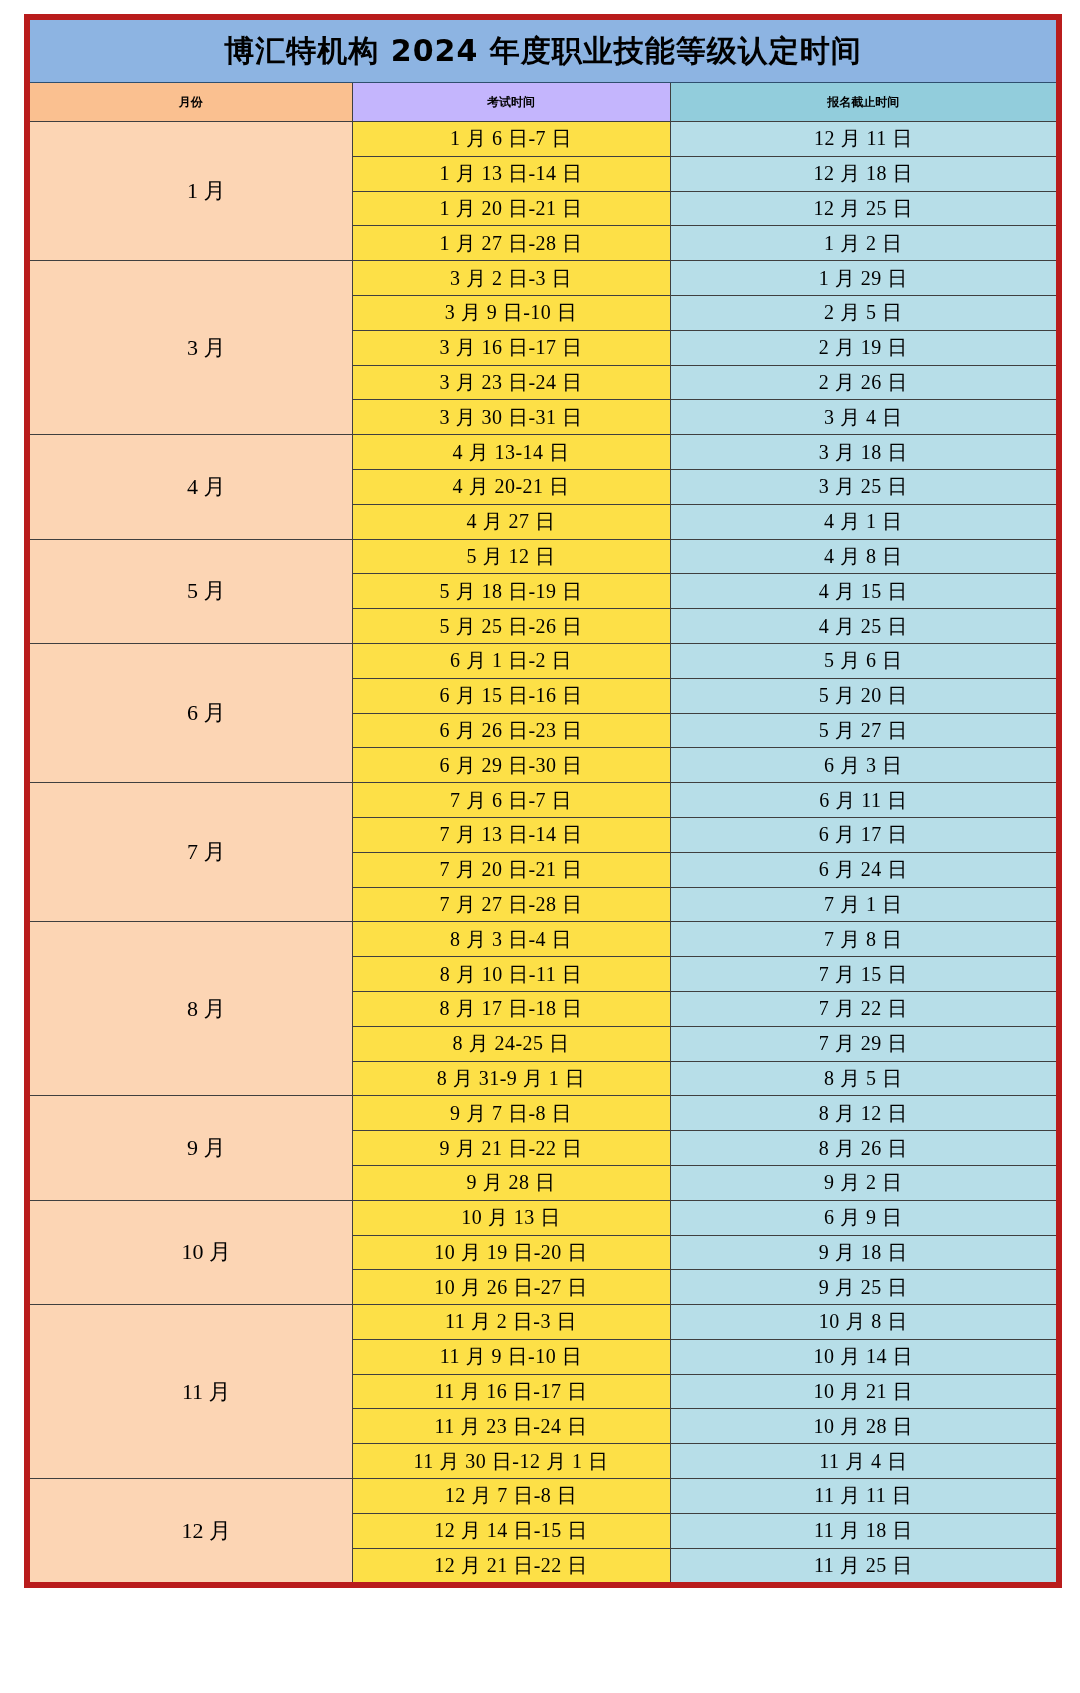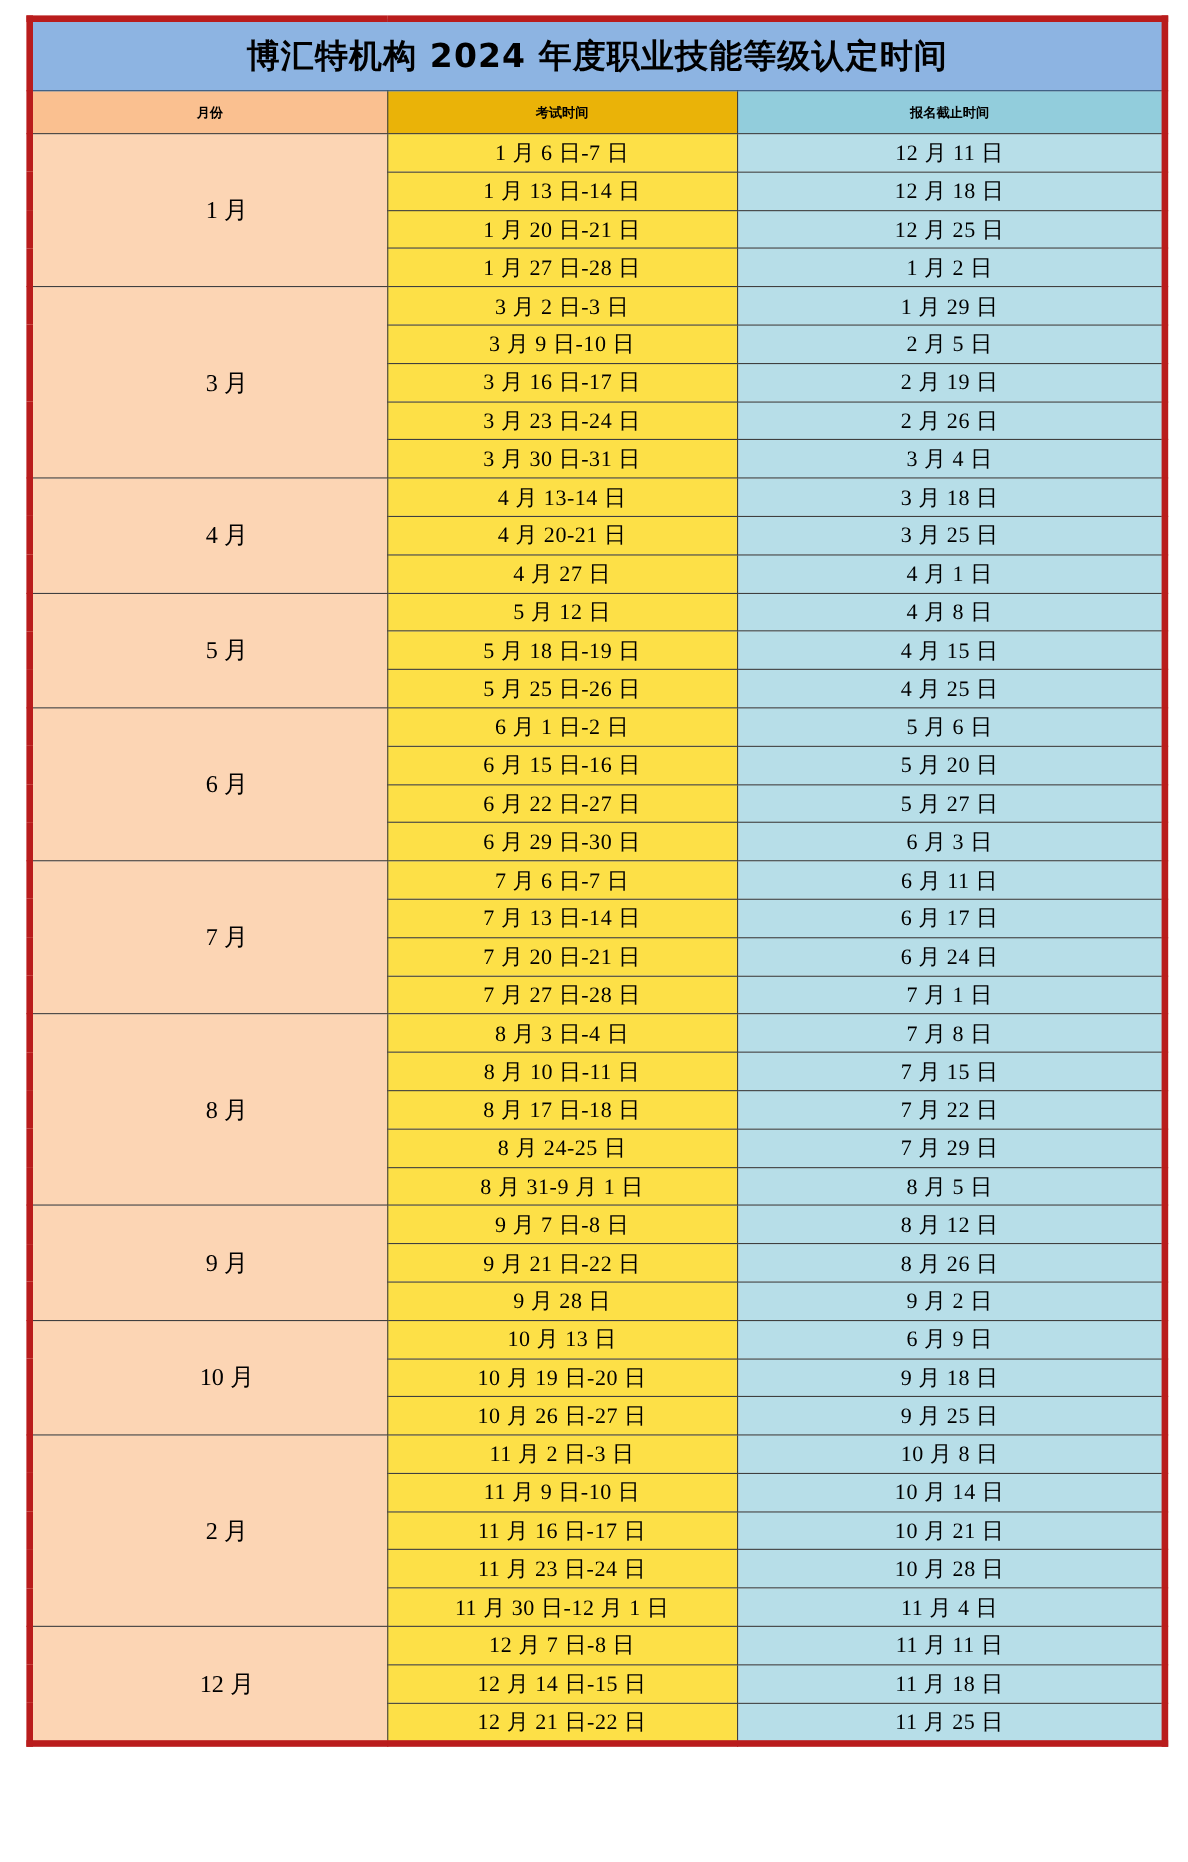--- a/index.html
+++ b/index.html
@@ -51,21 +51,21 @@
     border: 1px solid #2f4f6f;
   }
 
   .hdr {
     height: 38px;
     font-family: "DejaVu Sans", "Liberation Sans", sans-serif;
     font-weight: bold;
     font-size: 12px;
   }
   .hdr-month { background: #fac090; }
-  .hdr-exam  { background: #eab308; }
+  .hdr-exam  { background: #c4b5fd; }
   .hdr-dead  { background: #92cddc; }
 
   .month-cell {
     background: #fcd5b4;
     font-size: 22px;
     font-family: "Liberation Serif", serif;
     padding-left: 31px;
   }
   .exam-cell {
     background: #fde047;
@@ -165,21 +165,21 @@
         <tr>
           <td class="month-cell" rowspan="4">6 月</td>
           <td class="exam-cell">6 月 1 日-2 日</td>
           <td class="dead-cell">5 月 6 日</td>
         </tr>
         <tr>
           <td class="exam-cell">6 月 15 日-16 日</td>
           <td class="dead-cell">5 月 20 日</td>
         </tr>
         <tr>
-          <td class="exam-cell">6 月 22 日-27 日</td>
+          <td class="exam-cell">6 月 26 日-23 日</td>
           <td class="dead-cell">5 月 27 日</td>
         </tr>
         <tr>
           <td class="exam-cell">6 月 29 日-30 日</td>
           <td class="dead-cell">6 月 3 日</td>
         </tr>
         <tr>
           <td class="month-cell" rowspan="4">7 月</td>
           <td class="exam-cell">7 月 6 日-7 日</td>
           <td class="dead-cell">6 月 11 日</td>
@@ -237,21 +237,21 @@
         </tr>
         <tr>
           <td class="exam-cell">10 月 19 日-20 日</td>
           <td class="dead-cell">9 月 18 日</td>
         </tr>
         <tr>
           <td class="exam-cell">10 月 26 日-27 日</td>
           <td class="dead-cell">9 月 25 日</td>
         </tr>
         <tr>
-          <td class="month-cell" rowspan="5">2 月</td>
+          <td class="month-cell" rowspan="5">11 月</td>
           <td class="exam-cell">11 月 2 日-3 日</td>
           <td class="dead-cell">10 月 8 日</td>
         </tr>
         <tr>
           <td class="exam-cell">11 月 9 日-10 日</td>
           <td class="dead-cell">10 月 14 日</td>
         </tr>
         <tr>
           <td class="exam-cell">11 月 16 日-17 日</td>
           <td class="dead-cell">10 月 21 日</td>

